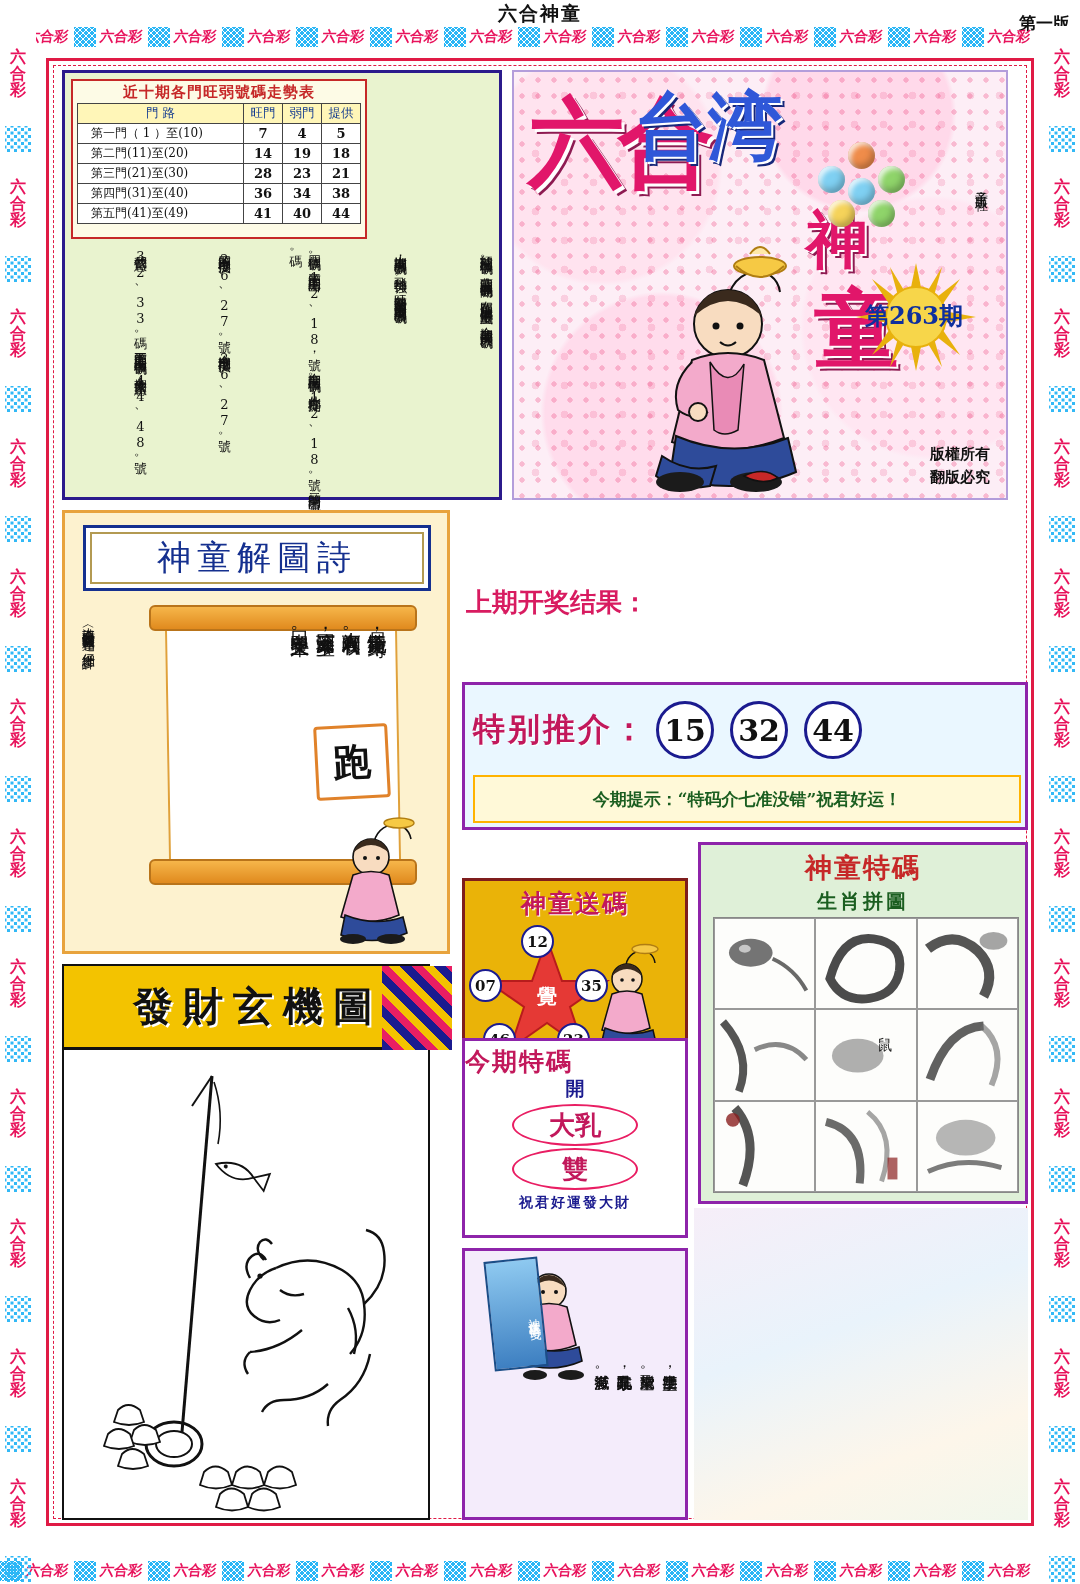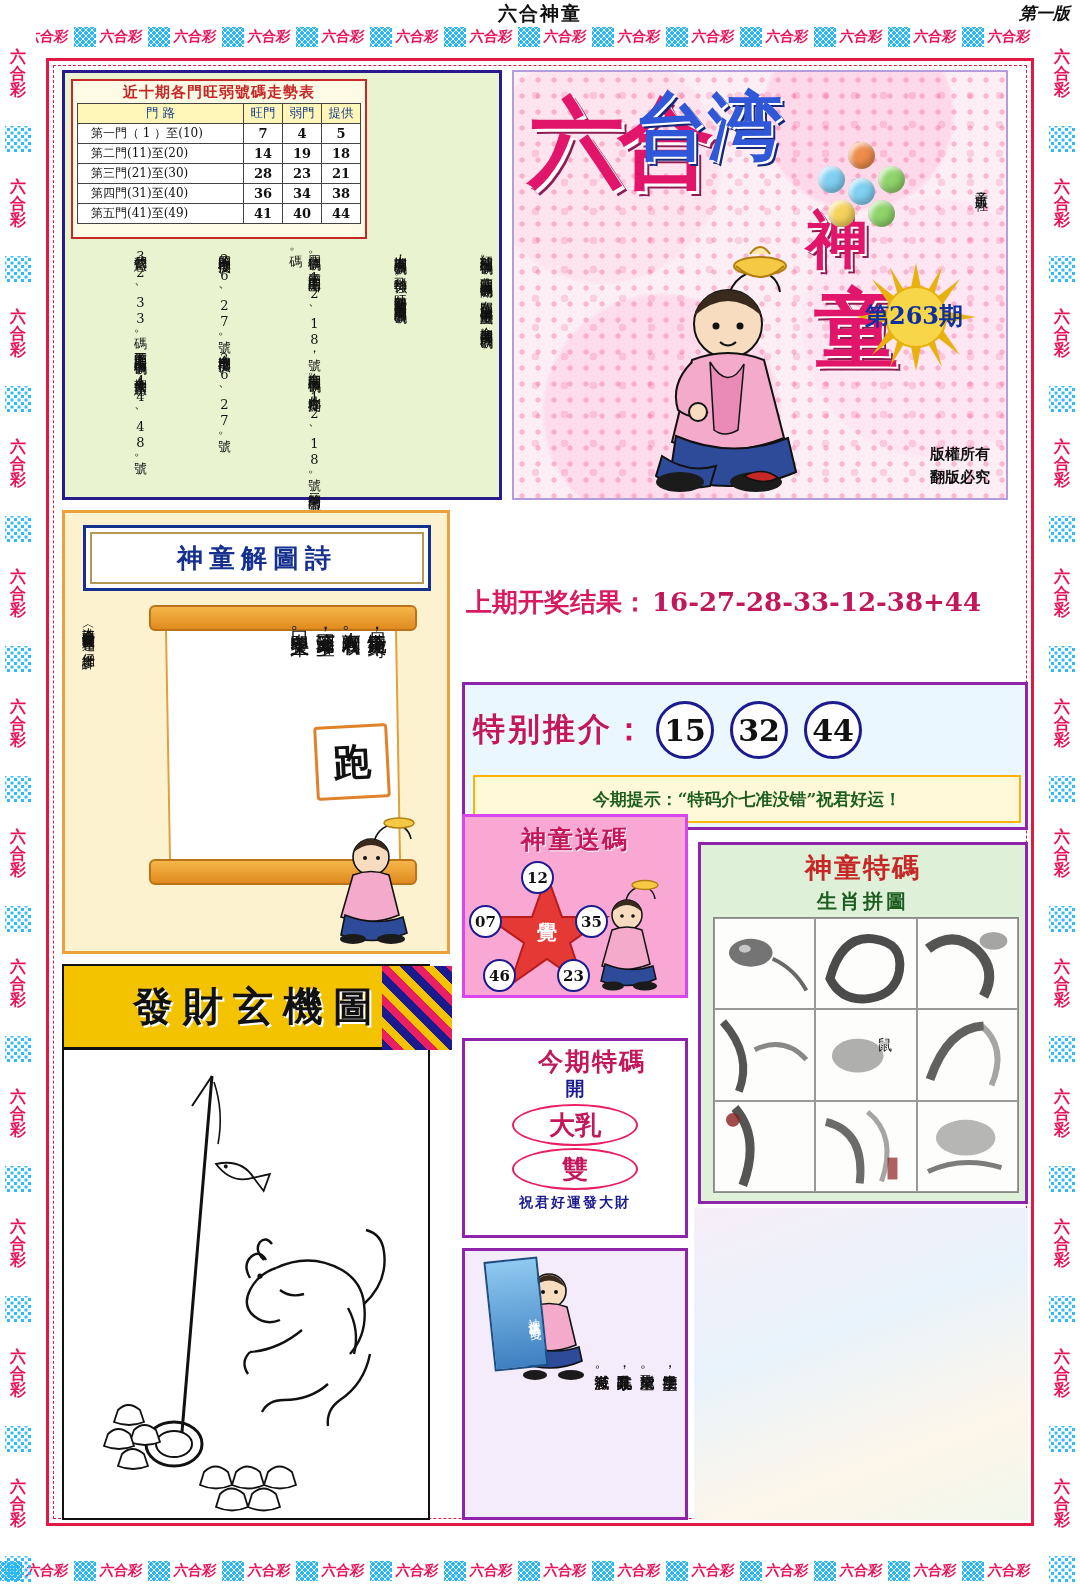--- a/index.html
+++ b/index.html
@@ -13,22 +13,22 @@
   
   #page { position:absolute; inset:0; background:#fff; }
 
   .hdr { position:absolute; top:0; left:0; width:1080px; height:24px; }
   .hdr .title {
     position:absolute; left:0; right:0; top:1px; text-align:center;
     font-family:"DejaVu Serif", serif; font-weight:bold; font-size:19px; color:#111;
     letter-spacing:2px;
   }
   .hdr .edition {
-    position:absolute; right:10px; top:2px;
-    font-family:"DejaVu Serif", serif; font-weight:bold; font-size:17px; color:#111;font-style:italic;
+    position:absolute; right:10px; top:12px;
+    font-family:"DejaVu Serif", serif; font-weight:bold; font-size:17px; color:#111;
   }
 
   
   .rail { position:absolute; top:26px; width:36px; height:1532px;
           background:#fff; }
   .rail.left { left:0; }
   .rail.right { right:0; }
   .rail .cell {
     width:34px; height:96px; margin:0 auto 2px auto;
     display:flex; align-items:center; justify-content:center;
@@ -171,21 +171,21 @@
     position:absolute; left:16px; top:452px; width:388px; height:444px;
     border:3px solid #e8a33d; background:#fdf2cf;
   }
   .poem-title-plate{
     position:absolute; left:18px; top:12px; width:348px; height:66px;
     border:3px solid #15308f; background:#fff;
   }
   .poem-title-plate:before{ content:""; position:absolute; inset:4px; border:2px solid #b39a52; }
   .poem-title {
     position:absolute; inset:0; display:flex; align-items:center; justify-content:center;
-    font-family:"DejaVu Serif", serif; font-weight:bold; font-size:26px; color:#15308f;
+    font-family:"DejaVu Serif", serif; font-weight:normal; font-size:34px; color:#15308f;
     letter-spacing:6px;
   }
   .scroll {
     position:absolute; left:84px; top:92px; width:268px; height:280px;
   }
   .scroll .paper {
     position:absolute; left:18px; top:14px; width:232px; height:250px;
     background:#fff; border:2px solid #e0a13a;
     transform:rotate(-1deg);
   }
@@ -247,22 +247,22 @@
   }
   .sp-hint {
     position:absolute; left:8px; top:90px; width:548px; height:48px;
     border:2px solid #ffb300; background:#fff9d8;
     display:flex; align-items:center; justify-content:center;
     font-family:"DejaVu Serif", serif; font-size:17px; color:#1b5e20; font-weight:bold;
   }
 
   
   .box-send {
-    position:absolute; left:416px; top:756px; width:226px; height:184px;
-    border:3px solid #d946ef; background:#f9a8d4;
+    position:absolute; left:416px; top:820px; width:226px; height:184px;
+    border:3px solid #7f1d1d; background:#eab308;
   }
   .send-title{
     text-align:center; font-family:"DejaVu Serif", serif; font-weight:bold;
     font-size:25px; color:#c2185b; padding-top:6px; letter-spacing:2px;
     text-shadow:1px 1px 0 #fff;
   }
   .star-wrap{ position:absolute; left:18px; top:42px; width:128px; height:128px; }
   .send-num{
     position:absolute; width:33px; height:33px; border-radius:50%;
     border:2px solid #1b1b8f; background:#fff;
@@ -308,22 +308,22 @@
     position:relative; z-index:2;
   }
   .ft-art { position:absolute; left:0; top:88px; width:386px; height:464px; }
 
   
   .box-code {
     position:absolute; left:416px; top:980px; width:226px; height:200px;
     border:3px solid #8e24aa; background:#fff;
   }
   .code-title {
-    text-align:center; font-family:"DejaVu Serif", serif; font-weight:bold;
-    font-size:25px; color:#c2185b; padding-top:4px; letter-spacing:2px;padding-left:34px;
+    font-family:"DejaVu Serif", serif; font-weight:bold;
+    font-size:25px; color:#c2185b; padding-top:4px; letter-spacing:2px;
   }
   .code-open {
     text-align:center; font-family:"DejaVu Serif", serif; font-weight:bold;
     font-size:19px; color:#1b1b8f; margin-top:-2px;
   }
   .code-oval {
     width:126px; height:42px; margin:2px auto; border:2px solid #e91e63; border-radius:50%;
     display:flex; align-items:center; justify-content:center;
     font-family:"DejaVu Serif", serif; font-weight:bold; font-size:26px; color:#c2185b;
   }
@@ -751,21 +751,20 @@
           <circle cx="55" cy="51" r="2" fill="#111"></circle>
         <path d="M30 68 q18 -7 36 0 l10 40 q-28 12 -58 2z" fill="#f3aacb" stroke="#111" stroke-width="1.6"></path>
         <path d="M22 108 q30 12 58 2 l4 16 q-32 14 -66 2z" fill="#2e4b9a" stroke="#111" stroke-width="1.6"></path>
         <ellipse cx="30" cy="132" rx="13" ry="5" fill="#1b1b1b"></ellipse>
         <ellipse cx="68" cy="132" rx="14" ry="5" fill="#1b1b1b"></ellipse>
       </svg>
     </div>
 
     <div class="lastresult">
       <span class="lr-label">上期开奖结果：</span>
-      <span class="lr-nums">16-27-28-33-12-38+44</span>
     </div>
 
     <div class="box-special">
       <div class="sp-row">
         <span class="sp-title">特别推介：</span>
         <span class="sp-ball">15</span>
         <span class="sp-ball">32</span>
         <span class="sp-ball">44</span>
       </div>
       <div class="sp-hint">今期提示：“特码介七准没错”祝君好运！</div>

